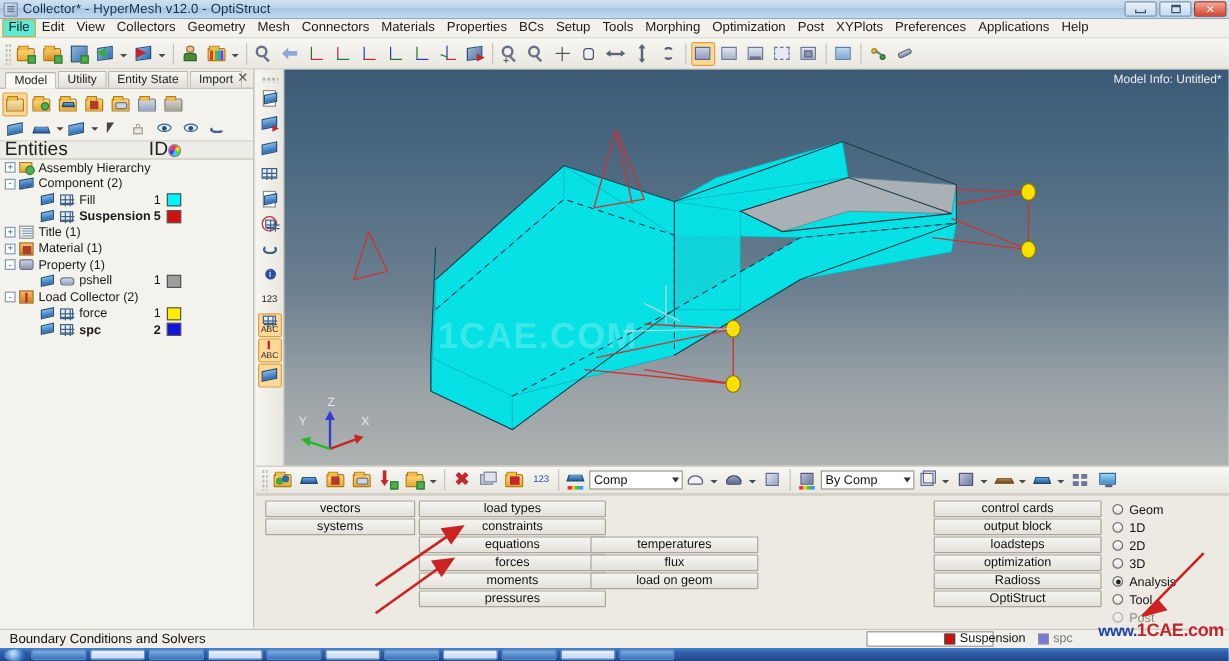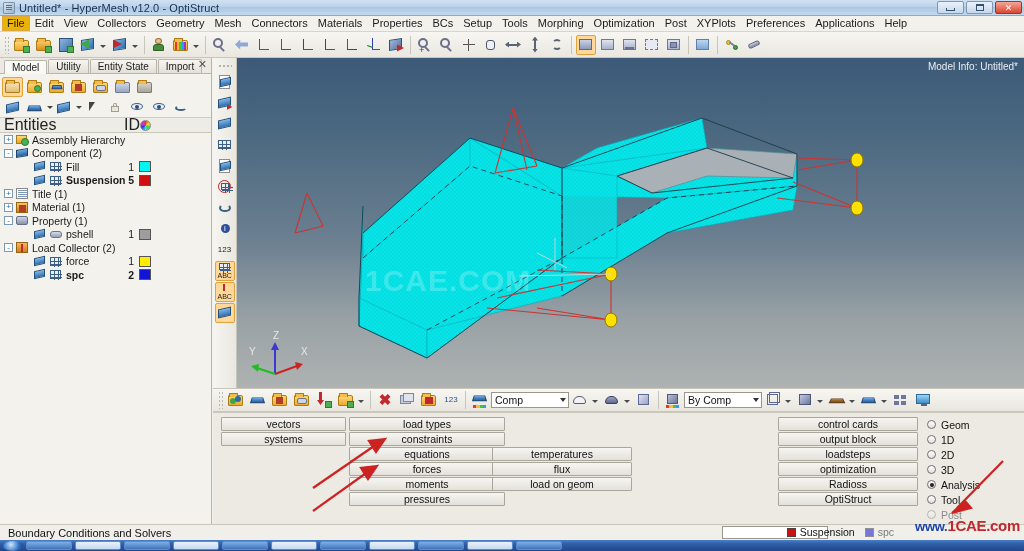--- a/index.html
+++ b/index.html
@@ -53,21 +53,21 @@
   
   .menubar {
     position:absolute; left:0; top:16px; width:1024px; height:16px;
     background:#f2f1ec; border-bottom:1px solid #d8d5cc;
     display:flex; align-items:center; padding-left:2px;
   }
   .menu-item {
     font-size:11px; color:#1b1b1b; padding:1px 5px; line-height:13px;
     white-space:nowrap; cursor:default;
   }
-  .menu-item.active { background:#eab308; border:1px solid #e0a83c; padding:0px 4px; }
+  .menu-item.active { background:#5eead4; border:1px solid #e0a83c; padding:0px 4px; }
 
   
   .toolbar {
     position:absolute; left:0; top:32px; width:1024px; height:26px;
     background:linear-gradient(to bottom,#f7f6f2,#e9e7df);
     border-bottom:1px solid #c9c6bc;
     display:flex; align-items:center; padding-left:2px;
   }
   .tb-grip { width:5px; height:18px; margin:0 2px;
     background-image: radial-gradient(#b5b2a8 40%, transparent 41%);
@@ -237,21 +237,21 @@
     background:linear-gradient(to bottom,#7fb0e4,#3e74bb);}
   .tb-item.w{background:linear-gradient(to bottom,#eaf2fb,#c4d8f0);}
 </style>
 </head>
 <body>
 
 <div id="app">
 
   <div class="titlebar">
     <div class="title-ico"></div>
-    <span class="title-text">Untitled* - HyperMesh v12.0 - OptiStruct</span>
+    <span class="title-text">Collector* - HyperMesh v12.0 - OptiStruct</span>
     <div class="win-btns">
       <div class="win-btn">
           <i class="glyph-min"></i>
         </div>
       <div class="win-btn">
           <i class="glyph-max"></i>
         </div>
       <div class="win-btn close">✕</div>
     </div>
   </div>

